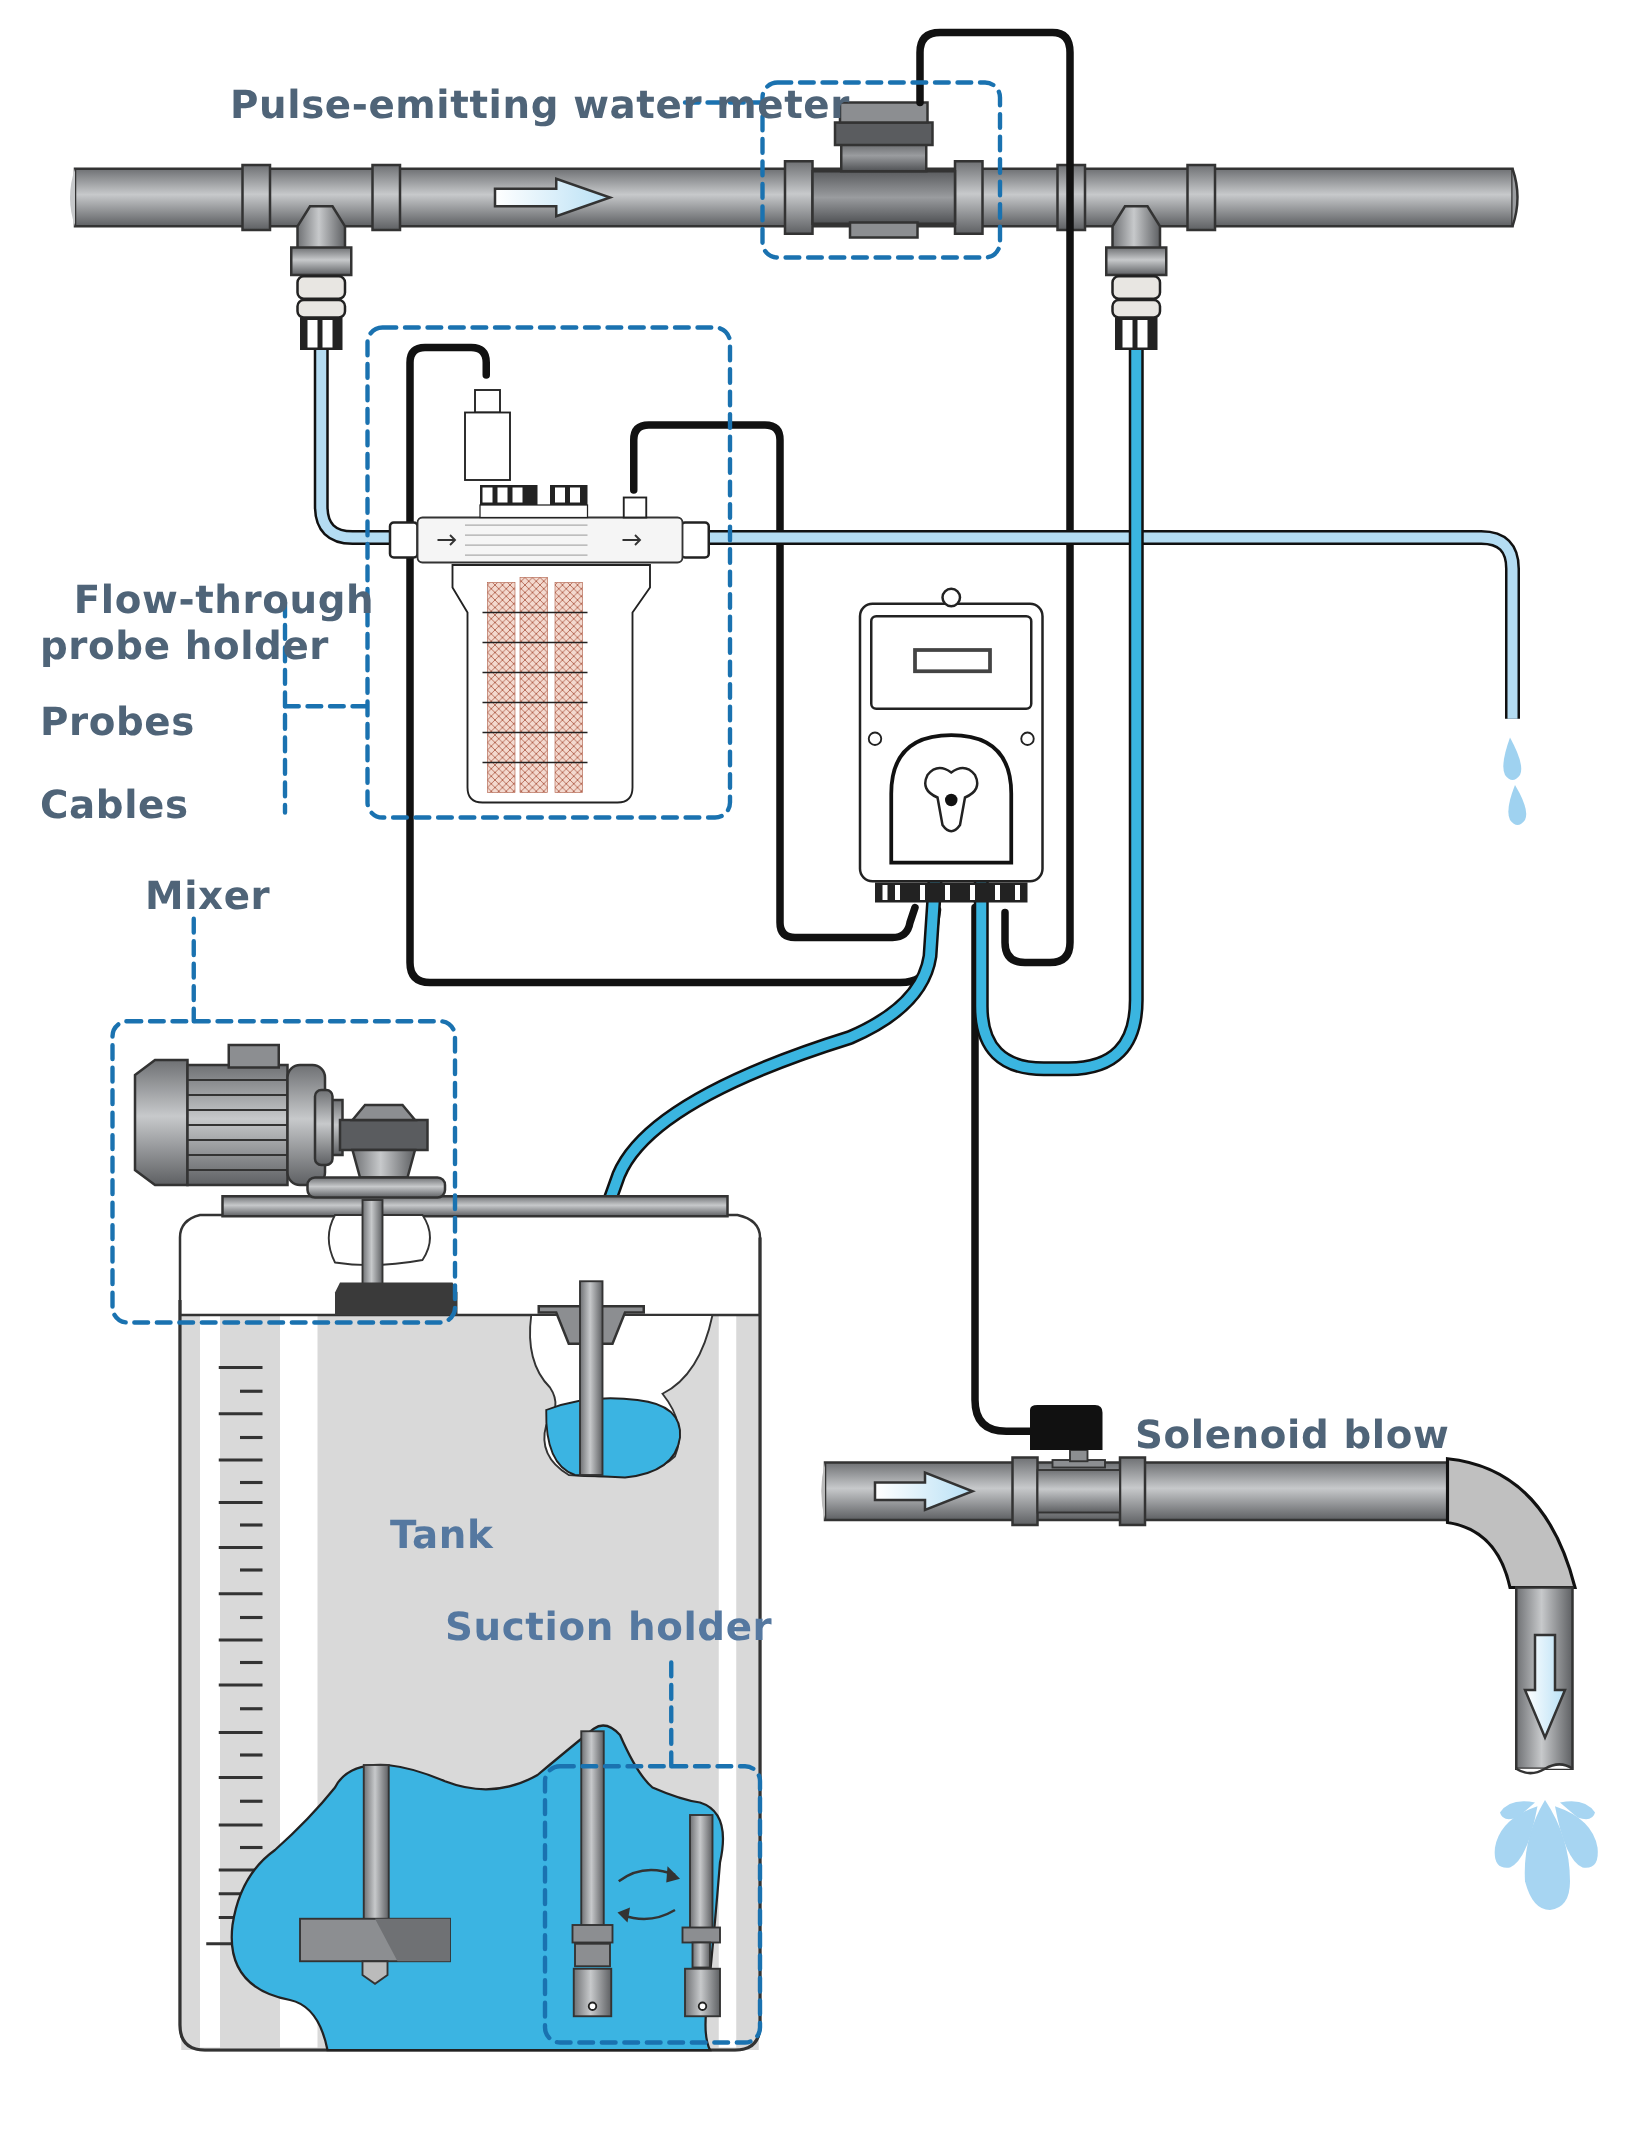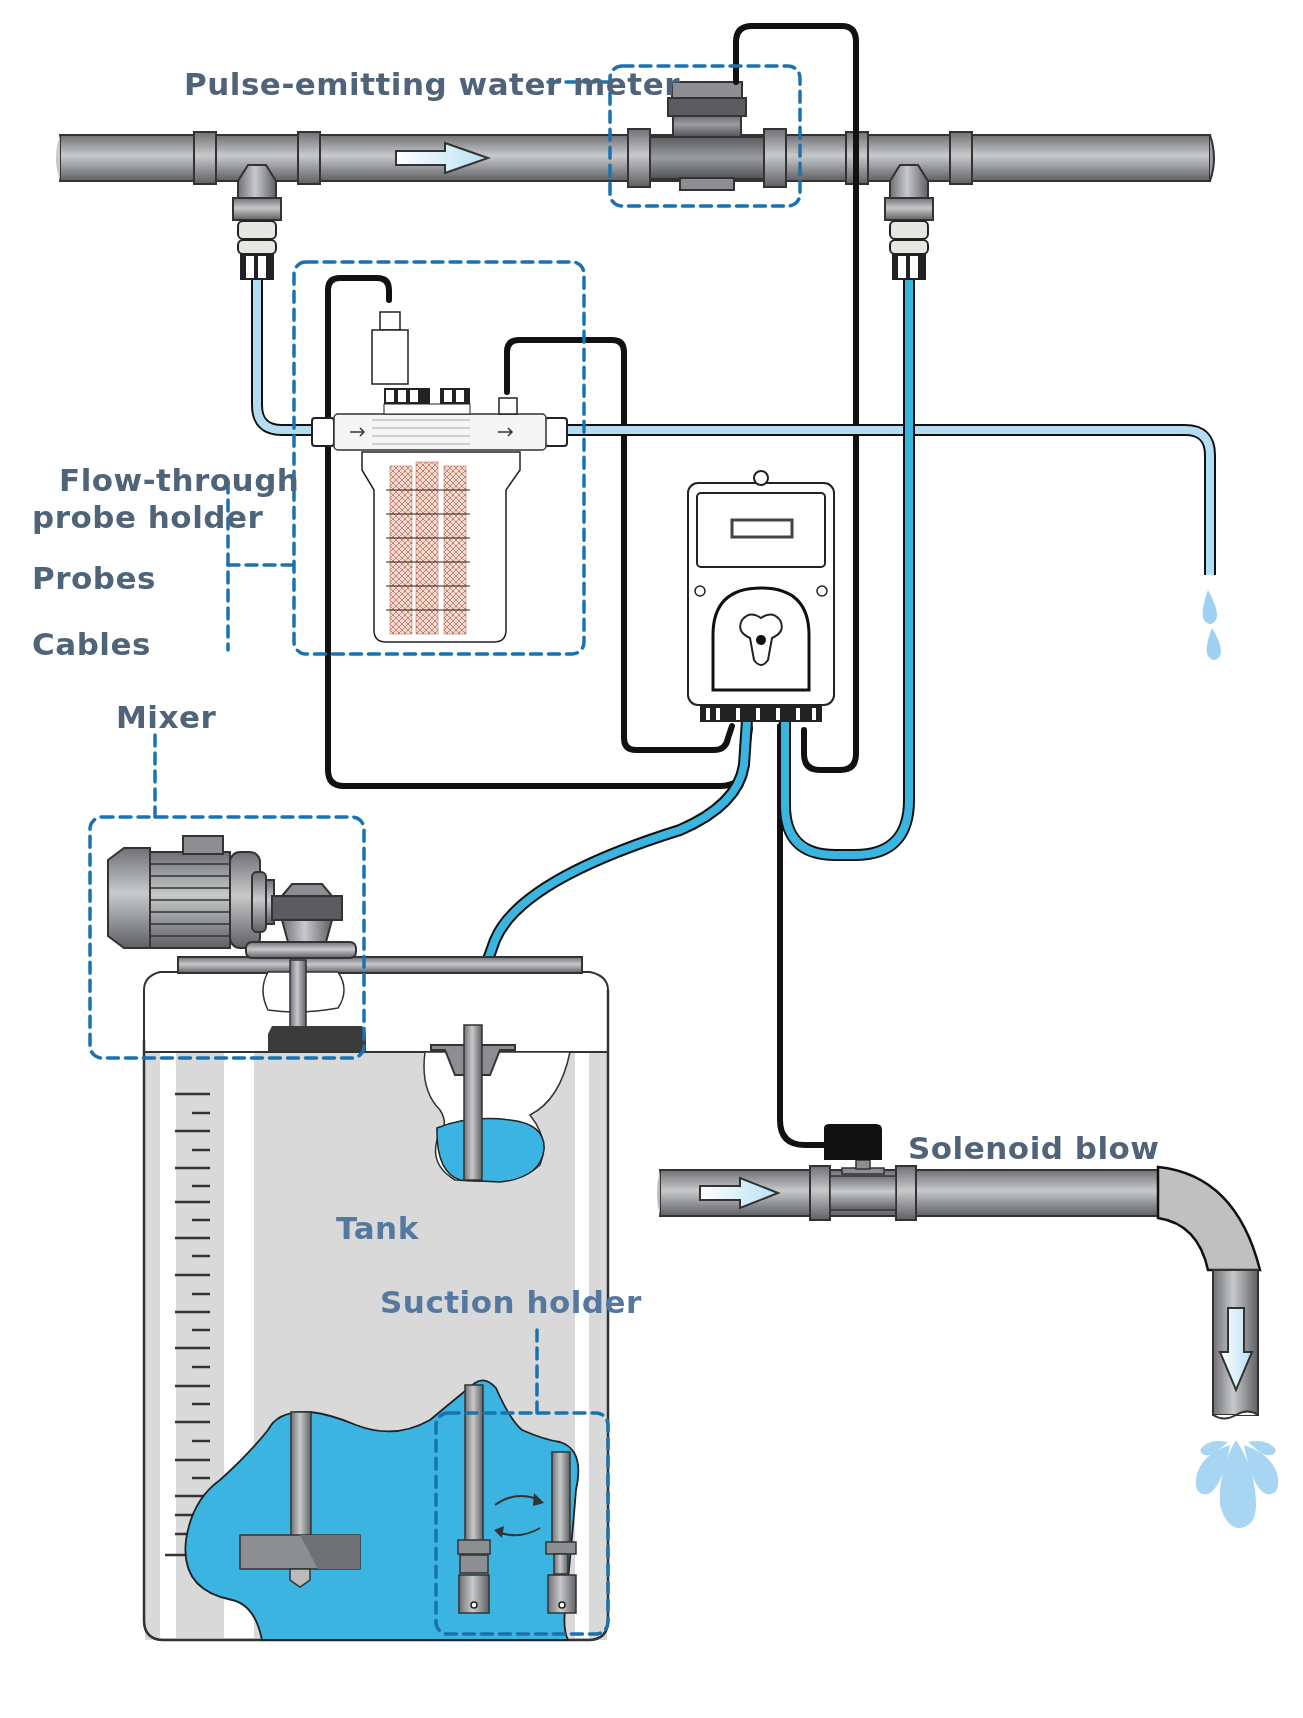--- a/index.html
+++ b/index.html
@@ -1,19 +1,19 @@
 <!DOCTYPE html>
 <html><head>
 <meta charset="utf-8">
 <style>
   html, body { margin:0; padding:0; background:#ffffff; }
   #canvas { position:relative; width:1303px; height:1718px; overflow:hidden; background:#ffffff; }
   svg#diagram { position:absolute; left:0; top:0; }
   .lbl { position:absolute; font-family:"DejaVu Sans", sans-serif; color:#4f6478; font-size:31px; font-weight:700; letter-spacing:0.5px; white-space:nowrap; line-height:1.3; }
-  .lbl.blue { color:#5578a0;margin-left:24px; }
+  .lbl.blue { color:#5578a0; }
 </style>
 </head>
 <body>
 
 <div id="canvas">
 <svg id="diagram" width="1303" height="1718" viewBox="0 0 1303 1718" xmlns="http://www.w3.org/2000/svg">
   <defs>
     <linearGradient id="pipeV" x1="0" y1="0" x2="0" y2="1">
       <stop offset="0" stop-color="#6f7174"></stop>
       <stop offset="0.45" stop-color="#c7c9cb"></stop>

